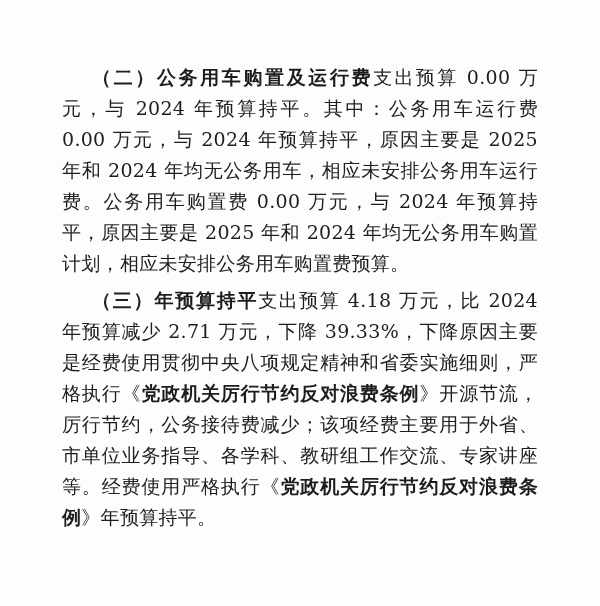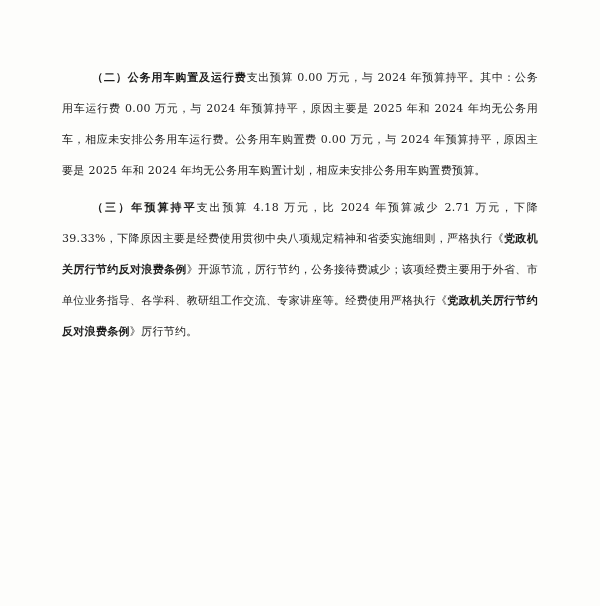--- a/index.html
+++ b/index.html
@@ -19,21 +19,21 @@
     height: 606px;
     background: #fdfdfb;
     box-sizing: border-box;
     padding: 62px 62px 0 62px;
   }
   .doc-body {
     width: 100%;
   }
   .para {
     margin: 0 0 6px 0;
-    font-size: 11px;
+    font-size: 19px;
     line-height: 31px;
     color: #1d1d1d;
     text-align: justify;
     text-justify: inter-ideograph;
     letter-spacing: 0.3px;
   }
   .para.first-indent {
     text-indent: 30px;
   }
   .lead {
@@ -51,18 +51,18 @@
 <body>
 
 <div class="page">
   <div class="doc-body">
 
     <p class="para first-indent">
       <span class="lead">（二）公务用车购置及运行费</span><span>支出预算 0.00 万元，与 2024 年预算持平。其中：公务用车运行费 0.00 万元，与 2024 年预算持平，原因主要是 2025 年和 2024 年均无公务用车，相应未安排公务用车运行费。公务用车购置费 0.00 万元，与 2024 年预算持平，原因主要是 2025 年和 2024 年均无公务用车购置计划，相应未安排公务用车购置费预算。</span>
     </p>
 
     <p class="para first-indent">
-      <span class="lead">（三）年预算持平</span><span>支出预算 4.18 万元，比 2024 年预算减少 2.71 万元，下降 39.33%，下降原因主要是经费使用贯彻中央八项规定精神和省委实施细则，严格执行《</span><span class="emph-quote">党政机关厉行节约反对浪费条例</span><span>》开源节流，厉行节约，公务接待费减少；该项经费主要用于外省、市单位业务指导、各学科、教研组工作交流、专家讲座等。经费使用严格执行《</span><span class="emph-quote">党政机关厉行节约反对浪费条例</span><span>》厉行节约。</span>
+      <span class="lead">（三）年预算持平</span><span>支出预算 4.18 万元，比 2024 年预算减少 2.71 万元，下降 39.33%，下降原因主要是经费使用贯彻中央八项规定精神和省委实施细则，严格执行《</span><span class="emph-quote">党政机关厉行节约反对浪费条例</span><span>》开源节流，厉行节约，公务接待费减少；该项经费主要用于外省、市单位业务指导、各学科、教研组工作交流、专家讲座等。经费使用严格执行《</span><span class="emph-quote">党政机关厉行节约反对浪费条例</span><span>》年预算持平。</span>
     </p>
 
     <div class="spacer-block"></div>
   </div>
 </div>
 
 </body></html>

